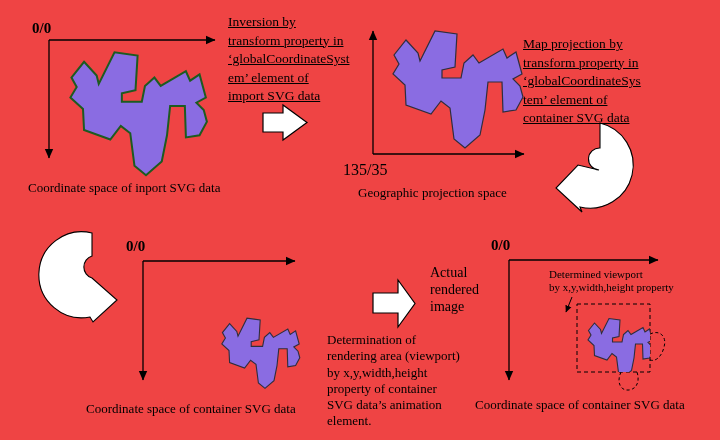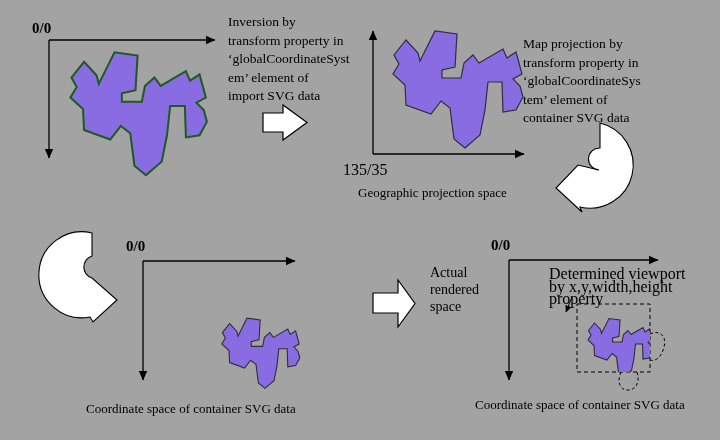--- a/index.html
+++ b/index.html
@@ -3,32 +3,32 @@
 <meta charset="utf-8">
 <style>
   html,body{margin:0;padding:0;background:#fff;}
   :root{
     --shape-fill:#8a6ce2;
     --stroke-green:#1d5b20;
     --stroke-dark:#2e2e3e;
     --line:#000000;
   }
   .stage{
-    position:relative;width:720px;height:440px;background:#a3a3a3;overflow:hidden;
+    position:relative;width:720px;height:440px;background:#ef4444;overflow:hidden;
     font-family:"Liberation Serif", serif;color:#000;
   }
   .stage svg{position:absolute;left:0;top:0;}
   .t{position:absolute;white-space:pre-line;color:#000;}
   .origin{font-weight:bold;font-size:15px;line-height:16px;}
   .origin-lg{font-weight:normal;font-size:16px;line-height:17px;}
   .caption{font-size:13px;line-height:15px;white-space:nowrap;}
-  .note{font-size:13.5px;line-height:18.5px;}
+  .note{font-size:13.5px;line-height:18.5px;text-decoration:underline;}
   .note-sm{font-size:13px;line-height:16.3px;}
   .note-actual{font-size:14px;line-height:17px;}
-  .note-vp{font-size:16px;line-height:12.5px;}
+  .note-vp{font-size:11px;line-height:12.5px;}
 </style>
 </head>
 <body>
 
 <div class="stage">
 
   <svg width="720" height="440" viewBox="0 0 720 440">
     <defs>
       <path id="map-shape" vector-effect="non-scaling-stroke" d="M21,16 L33,29 L35,37 L50,7 L72,10 L70,43 L57,46 L57,54 L76,54 L79,39 L88,31 L94,39
            L118,25 L122,34 L131,28 L137,50 L128,55 L135,62 L138,73 L131,86 L118,88 L117,58
@@ -80,41 +80,48 @@
     <g clip-path="url(#viewport-clip)">
       <use href="#map-shape" transform="translate(584,315) scale(0.5)" fill="var(--shape-fill)" stroke="var(--stroke-dark)" stroke-width="1.1"></use>
     </g>
     <path d="M650,334 C661,329 667,338 664,347 C662,356 656,362 650,360" fill="none" stroke="#000" stroke-width="1" stroke-dasharray="3 2.5"></path>
     <path d="M621,372 C616,383 621,391 629,390 C637,389 640,381 637,372" fill="none" stroke="#000" stroke-width="1" stroke-dasharray="3 2.5"></path>
 
     <line x1="572" y1="297" x2="566" y2="312" stroke="#000" stroke-width="1" marker-end="url(#ahs)"></line>
   </svg>
 
   <div class="t origin" style="left:32px;top:20px;">0/0</div>
+  <div class="t caption" style="left:28px;top:180px;">Coordinate space of inport SVG data</div>
 
   <div class="t note" style="left:228px;top:13px;">Inversion by
 transform property in
 ‘globalCoordinateSyst
 em’ element of
 import SVG data</div>
 
   <div class="t origin-lg" style="left:343px;top:161px;">135/35</div>
   <div class="t caption" style="left:358px;top:185px;">Geographic projection space</div>
 
   <div class="t note" style="left:523px;top:35px;">Map projection by
 transform property in
 ‘globalCoordinateSys
 tem’ element of
 container SVG data</div>
 
   <div class="t origin" style="left:126px;top:238px;">0/0</div>
   <div class="t caption" style="left:86px;top:401px;">Coordinate space of container SVG data</div>
 
+  <div class="t note-sm" style="left:327px;top:332px;">Determination of
+rendering area (viewport)
+by x,y,width,height
+property of container
+SVG data’s animation
+element.</div>
   <div class="t note-actual" style="left:430px;top:264px;">Actual
 rendered
-space</div>
+image</div>
 
   <div class="t origin" style="left:491px;top:237px;">0/0</div>
   <div class="t note-vp" style="left:549px;top:268px;">Determined viewport
 by x,y,width,height property</div>
   <div class="t caption" style="left:475px;top:397px;">Coordinate space of container SVG data</div>
 
 </div>
 
 </body></html>

